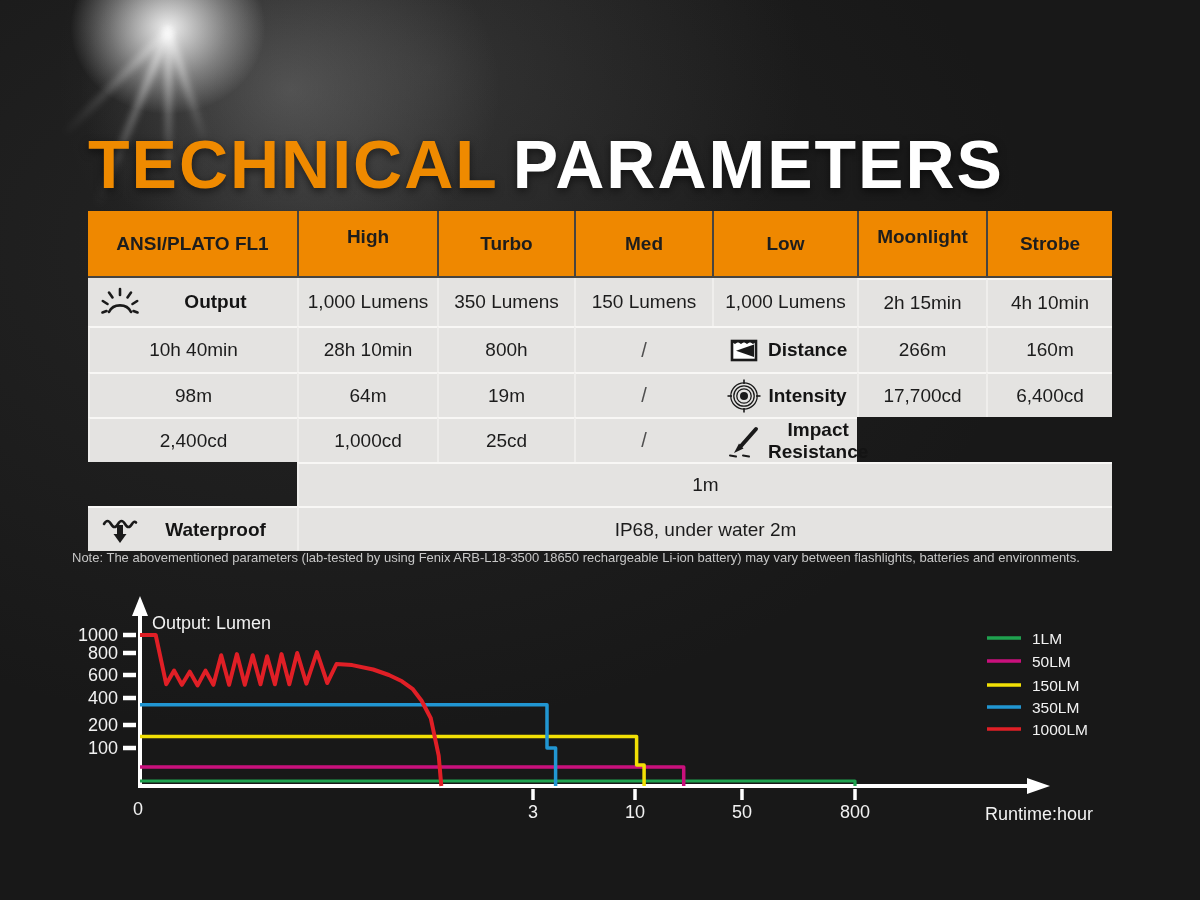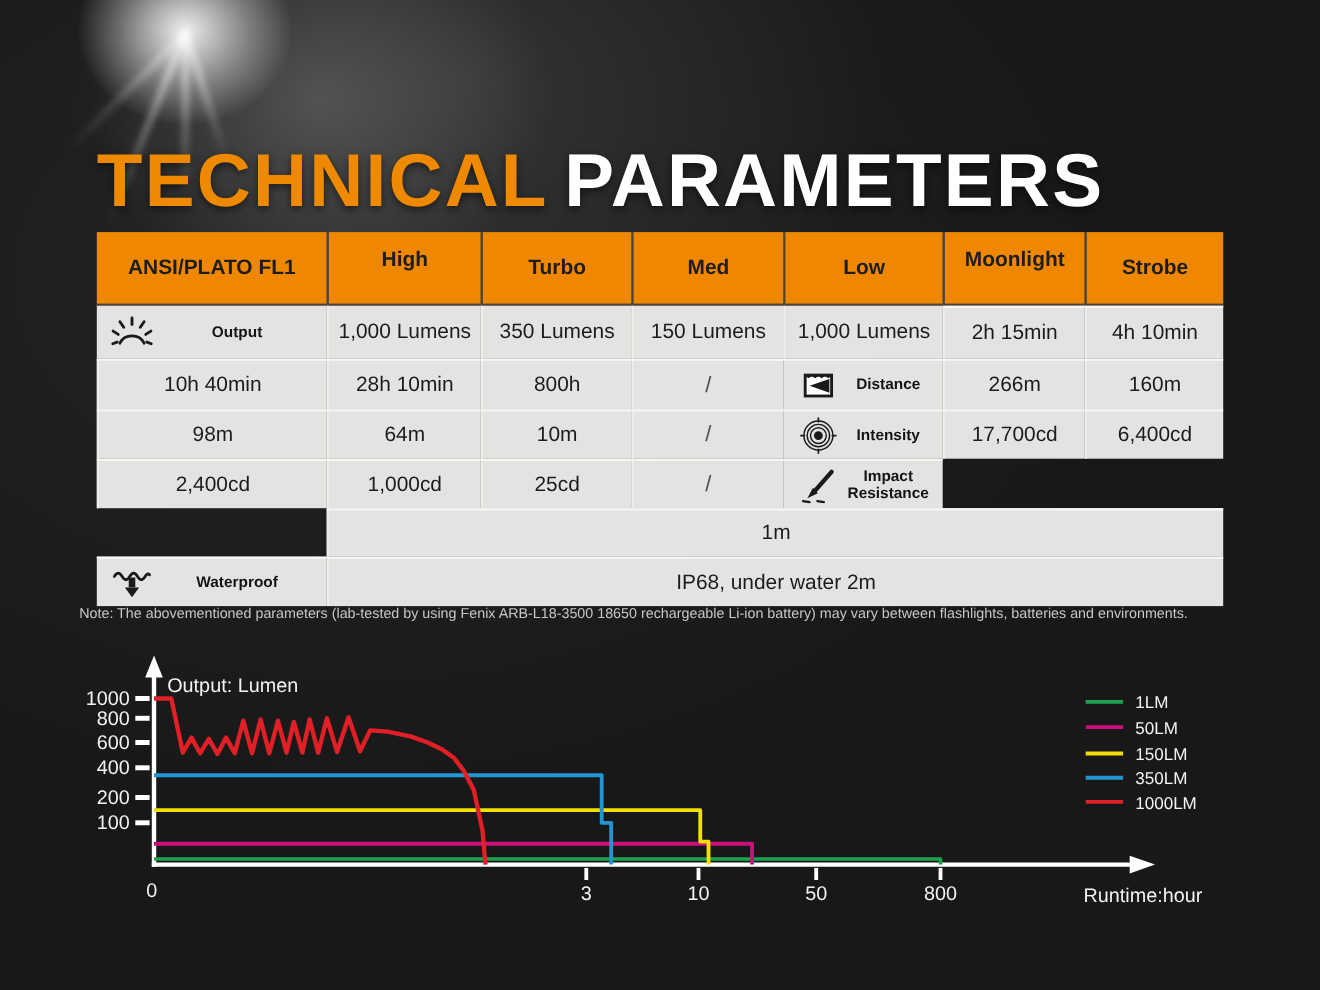--- a/index.html
+++ b/index.html
@@ -42,21 +42,21 @@
   .hcell:first-child{border-left:none;}
   .hcell.up span{transform:translateY(-7px);display:inline-block;}
   .cell{
     background:#e4e3e1;color:#1c1c1c;font-size:19px;
     display:flex;align-items:center;justify-content:center;
     border-left:2px solid #efeeec;border-top:2px solid #f8f7f5;
   }
   .row-start{border-left:none;justify-content:flex-start;padding-left:8px;}
   .cell.first-row{border-top:none;}
   .cell .icon-box{width:48px;display:flex;align-items:center;justify-content:center;flex:0 0 48px;}
-  .cell .row-label{flex:1;text-align:center;font-weight:bold;font-size:14px;color:#141414;padding-right:10px;line-height:1.12;}
+  .cell .row-label{flex:1;text-align:center;font-weight:bold;font-size:19px;color:#141414;padding-right:10px;line-height:1.12;}
   .cell.slash{color:#4f4f4f;font-size:20px;}
   .cell.span6{grid-column:2 / 8;}
 
   
   .note{position:absolute;left:72px;top:534px;width:1020px;color:#c7c7c7;font-size:13px;line-height:1.62;}
 
   
   svg.chart{position:absolute;left:0;top:0;pointer-events:none;}
   svg.chart text{fill:#f2f2f2;font-family:"Liberation Sans",sans-serif;}
   .axis{stroke:#ffffff;}
@@ -162,21 +162,21 @@
     <div class="cell">
         <span>160m</span>
       </div>
     <div class="cell">
         <span>98m</span>
       </div>
     <div class="cell">
         <span>64m</span>
       </div>
     <div class="cell">
-        <span>10m</span>
+        <span>19m</span>
       </div>
     <div class="cell slash">
         <span>/</span>
       </div>
 
     <div class="cell row-start">
       <span class="icon-box">
         <svg width="34" height="34" viewBox="0 0 34 34">
             <g stroke="#1a1a1a" fill="none">
               <circle cx="17" cy="17" r="4" fill="#1a1a1a" stroke="none"></circle>

